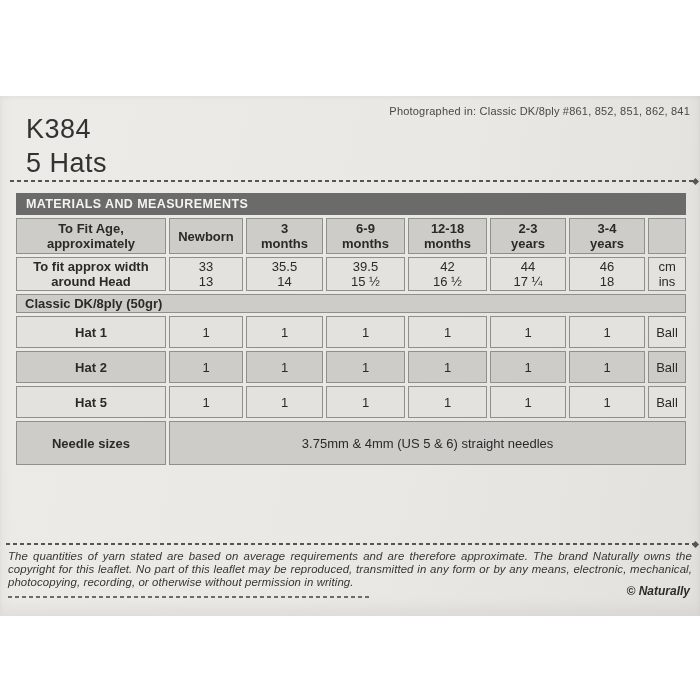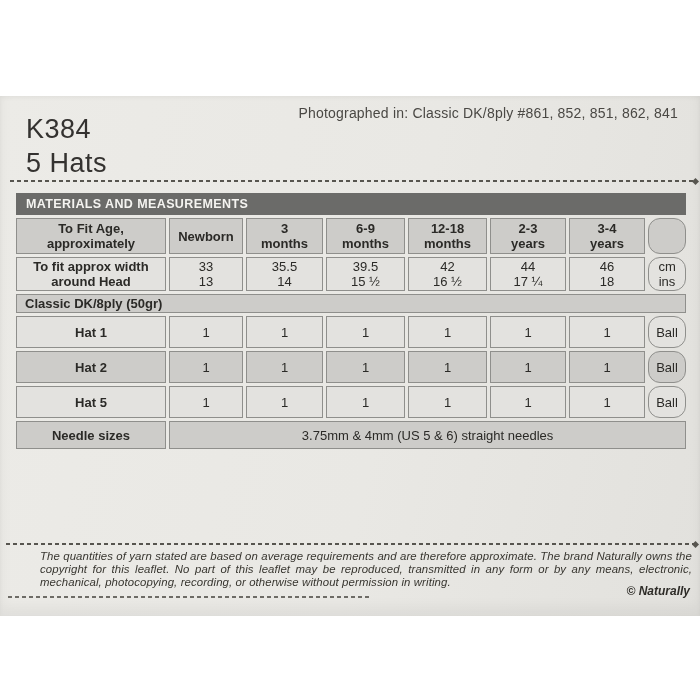--- a/index.html
+++ b/index.html
@@ -11,22 +11,22 @@
   .paper{
     position:absolute;left:0;top:96px;width:700px;height:520px;
     background:linear-gradient(102deg, var(--paper,#ecebe7) 0%, #e9e8e4 55%, #e2e1dd 100%);
     box-shadow:inset 0 -8px 14px rgba(0,0,0,0.05), inset 0 2px 4px rgba(0,0,0,0.04);
   }
   .pattern-title{
     position:absolute;left:26px;top:16px;
     font-size:27px;line-height:34px;color:#343230;letter-spacing:0.5px;font-weight:400;
   }
   .photographed{
-    position:absolute;right:22px;top:9px;
-    font-size:14px;color:#4a4844;letter-spacing:0.2px;
+    position:absolute;right:10px;top:9px;
+    font-size:11px;color:#4a4844;letter-spacing:0.2px;
   }
   .dash{
     position:absolute;height:2px;
     background:repeating-linear-gradient(90deg,#57554f 0 4px,transparent 4px 7px);
   }
   .dash-top{left:10px;right:4px;top:84px;}
   .dash-mid{left:6px;right:4px;top:447px;}
   .dash-bottom{left:8px;width:362px;top:500px;opacity:.85;}
   .dash .end-diamond{
     position:absolute;right:-2px;top:-1.5px;width:5px;height:5px;
@@ -46,30 +46,30 @@
     background:var(--bar,#6b6b69);border-color:var(--bar,#6b6b69);
     color:#f5f4f1;font-weight:bold;text-align:left;padding-left:9px;
     font-size:12.5px;letter-spacing:0.4px;white-space:nowrap;
   }
   tr.age{height:36px;}
   tr.age td{font-weight:bold;margin-left:26px;}
   tr.meas{height:32px;}
   tr.section{height:16px;}
   tr.section td{font-weight:bold;text-align:left;padding-left:8px;font-size:13px;}
   tr.hat{height:32px;margin-top:9px;}
-  tr.needle{height:28px;}
+  tr.needle{height:44px;}
   td.lbl{text-align:left;padding-left:8px;font-weight:bold;}
   td.needle-val{text-align:left;padding-left:12px;font-weight:normal;}
-  td.unit{font-size:12.5px;padding:1px 0;border-radius:12px;}
+  td.unit{font-size:12.5px;padding:1px 0;}
   tr.rlight td{background:var(--row-light,#e3e2df);}
   tr.rdark td{background:var(--row-dark,#cdccc9);}
   .footer-note{
     position:absolute;left:8px;right:8px;top:454px;
     font-size:11.4px;line-height:12.8px;font-style:italic;color:#37352f;
-    text-align:justify;letter-spacing:0.1px;margin-left:32px;
+    text-align:justify;letter-spacing:0.1px;
   }
   .footer-brand{
     position:absolute;right:10px;top:488px;
     font-size:12px;font-weight:bold;font-style:italic;color:#2e2c28;margin-left:41px;
   }
 </style>
 </head>
 <body>
 
 <div class="paper">

